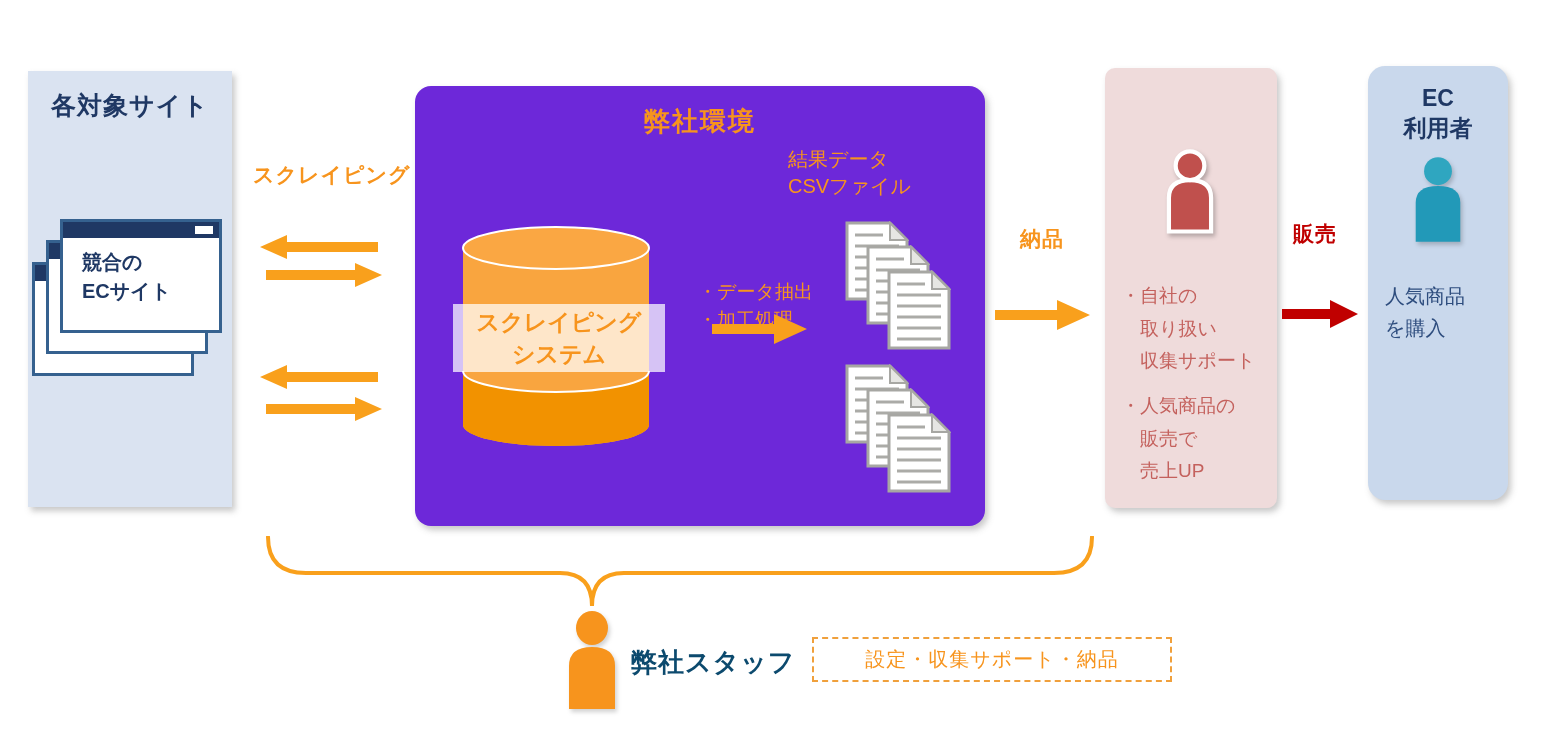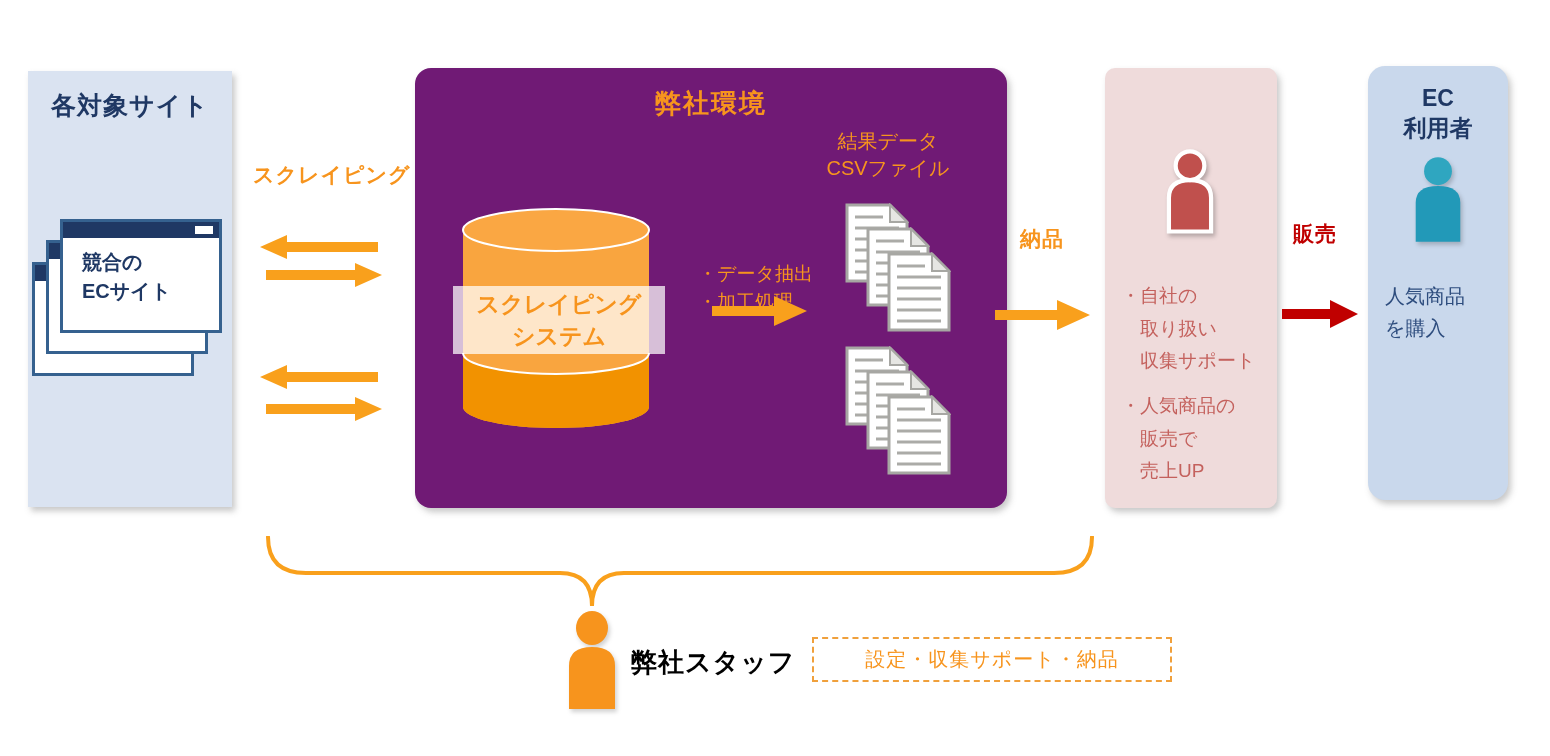--- a/index.html
+++ b/index.html
@@ -21,30 +21,30 @@
   .bwin-back{left:4px;top:191px;}
   .bwin-mid{left:18px;top:169px;}
   .bwin-front{left:32px;top:148px;}
   .bwin .wlabel{position:absolute;left:19px;top:26px;color:#1F3864;font-size:20px;
     font-weight:bold;line-height:1.45;}
   
   .scrape-label{left:253px;top:161px;color:#F7941D;font-size:21px;font-weight:bold;letter-spacing:1px;}
   .dbl-arrows-1{left:260px;top:234px;}
   .dbl-arrows-2{left:260px;top:364px;}
   
-  .p-env{left:415px;top:68px;width:570px;height:440px;background:#701a75;border-radius:16px;padding-left:22px;}
+  .p-env{left:415px;top:86px;width:570px;height:440px;background:#6d28d9;border-radius:16px;}
   .p-env .title{position:absolute;left:0;top:18px;width:100%;text-align:center;
     color:#F7941D;font-size:26px;font-weight:bold;letter-spacing:2px;}
   .db-icon{position:absolute;left:47px;top:140px;width:188px;height:222px;}
   .sys-band{position:absolute;left:38px;top:218px;width:212px;height:68px;
     background:rgba(255,255,255,0.72);display:flex;align-items:center;justify-content:center;}
   .sys-band .t{color:#F7941D;font-size:23px;font-weight:bold;text-align:center;line-height:1.4;}
   .proc-bullets{position:absolute;left:283px;top:166px;color:#F7941D;font-size:19px;line-height:1.45;margin-top:26px;}
   .proc-arrow{position:absolute;left:297px;top:226px;}
-  .csv-label{position:absolute;left:373px;top:60px;width:200px;text-align:center;
+  .csv-label{position:absolute;left:373px;top:60px;width:200px;
     color:#F7941D;font-size:20px;line-height:1.35;}
   .doc-stack{position:absolute;width:110px;height:132px;}
   .doc-stack-1{left:430px;top:135px;}
   .doc-stack-2{left:430px;top:278px;}
   .doc{position:absolute;width:64px;height:80px;}
   .doc.d1{left:0;top:0;}
   .doc.d2{left:21px;top:24px;}
   .doc.d3{left:42px;top:49px;}
   
   .delivery-label{left:1020px;top:225px;color:#F7941D;font-size:21px;font-weight:bold;letter-spacing:1px;}
@@ -65,21 +65,21 @@
   .p-ec{left:1368px;top:66px;width:140px;height:434px;background:#C9D8EC;border-radius:17px;}
   .p-ec .title{position:absolute;left:0;top:18px;width:100%;text-align:center;
     color:#1F3864;font-size:23px;font-weight:bold;line-height:1.3;}
   .ec-person{position:absolute;left:44px;top:86px;width:52px;height:96px;
     filter:drop-shadow(2px 3px 2px rgba(0,0,0,0.2));}
   .ec-text{position:absolute;left:17px;top:214px;color:#2E4D7E;font-size:20px;line-height:1.6;}
   
   .brace{left:266px;top:536px;}
   .staff-person{left:566px;top:611px;width:52px;height:98px;
     filter:drop-shadow(2px 3px 2px rgba(0,0,0,0.18));}
-  .staff-label{left:631px;top:645px;color:#000000;font-size:26px;font-weight:bold;letter-spacing:1px;}
+  .staff-label{left:631px;top:645px;color:#0c4a6e;font-size:26px;font-weight:bold;letter-spacing:1px;}
   .staff-box{left:812px;top:637px;width:360px;height:45px;border:2px dashed #F0A03C;
     background:#fff;display:flex;align-items:center;justify-content:center;box-sizing:border-box;}
   .staff-box .t{color:#F7941D;font-size:20px;letter-spacing:1px;}
 </style>
 </head>
 <body>
 
 <div id="canvas">
 
   <div class="panel p-sites">

